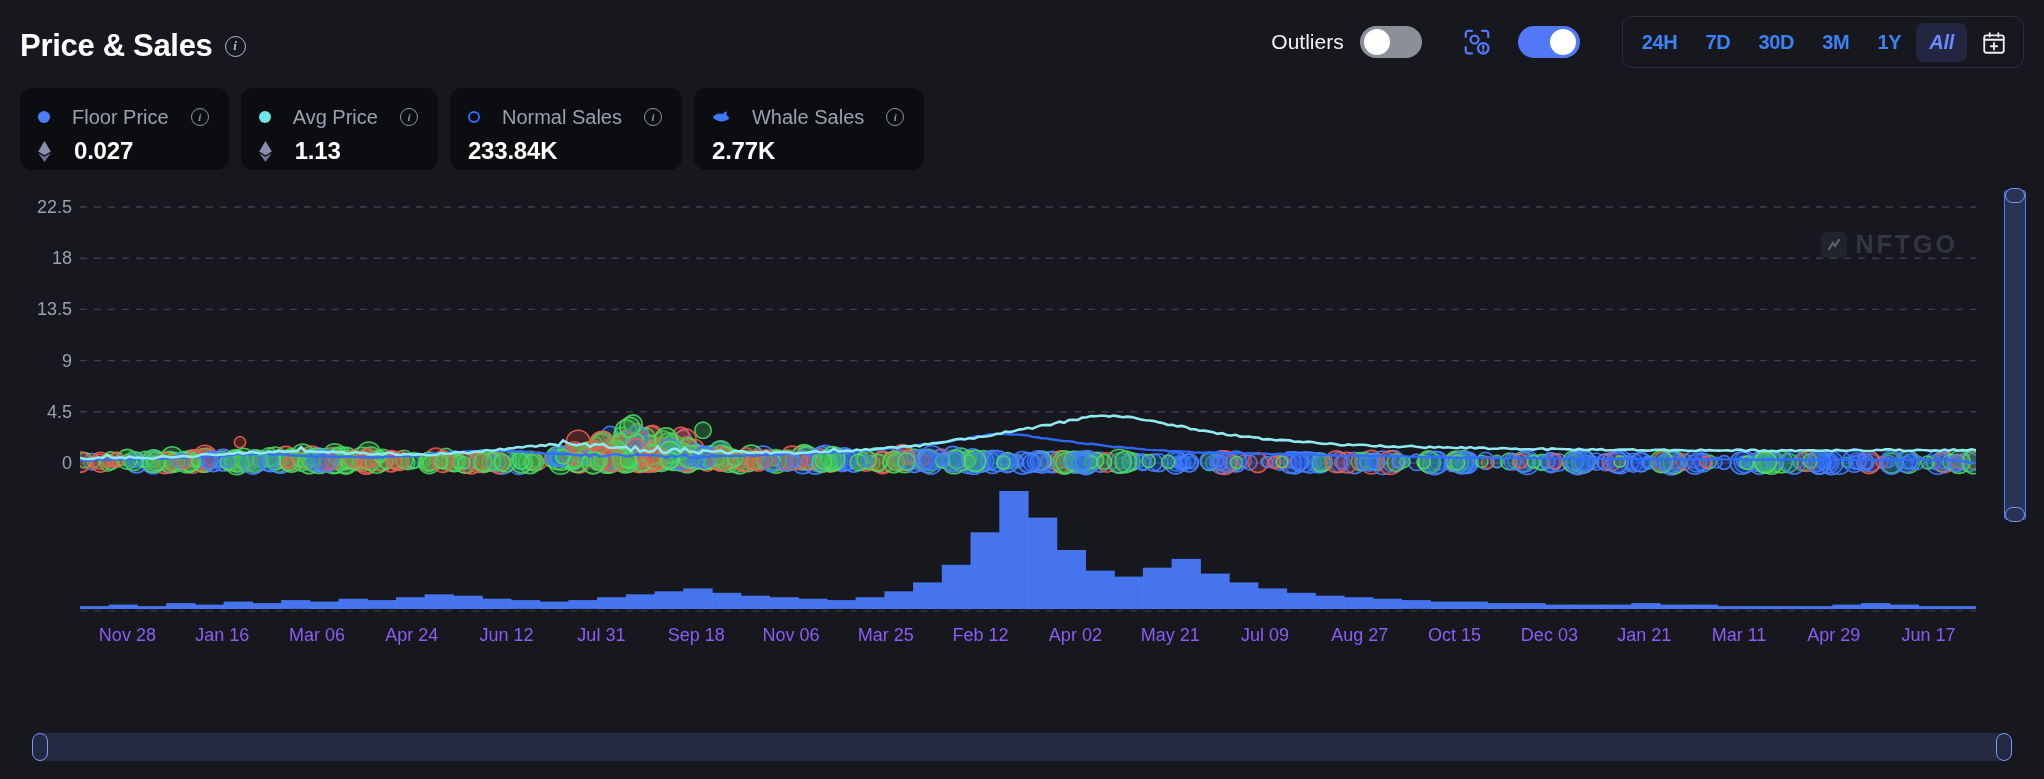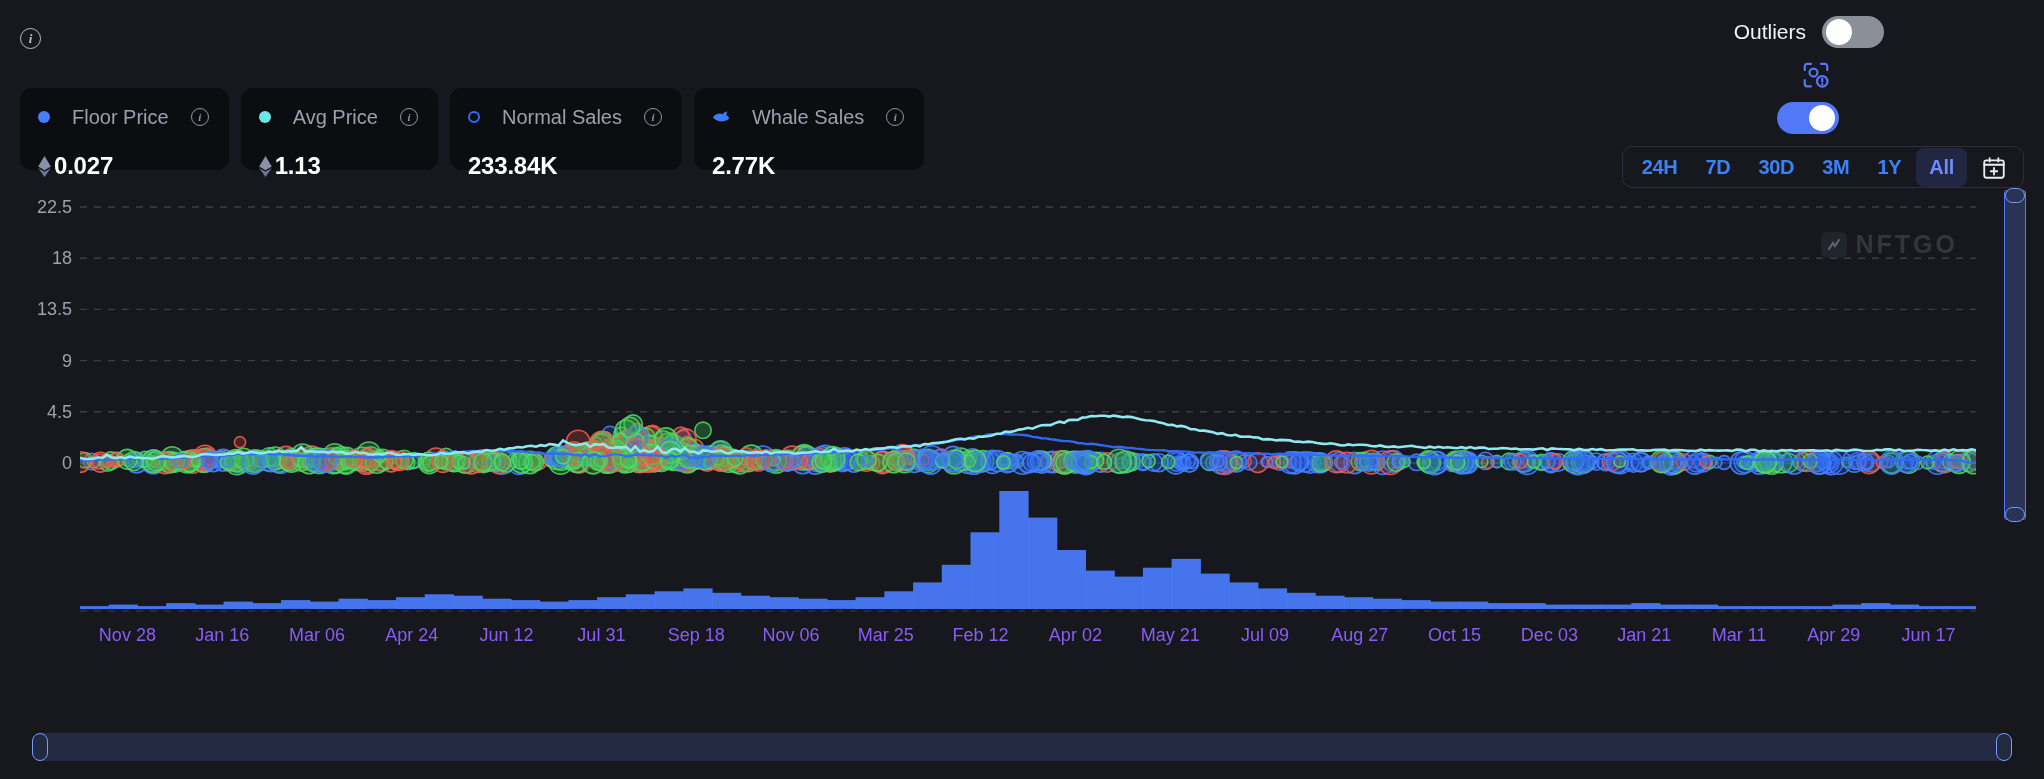--- a/index.html
+++ b/index.html
@@ -18,55 +18,55 @@
   .info-ic {
     width: 21px; height: 21px; border-radius: 50%;
     border: 1.6px solid #b9bec9; color: #b9bec9;
     font-size: 13px; font-weight: 700; font-style: italic;
     display: flex; align-items: center; justify-content: center;
     font-family: "Liberation Serif", serif;
   }
   .info-ic.sm { width: 18px; height: 18px; font-size: 11px; border-color: #8e95a3; color: #8e95a3; }
 
   
-  .controls { position: absolute; right: 20px; top: 16px; display: flex; align-items: center; gap: 12px; height: 52px; flex-direction: column; }
+  .controls { position: absolute; right: 20px; top: 16px; display: flex; align-items: center; gap: 12px; height: 52px; }
   .outliers-grp { display: flex; align-items: center; gap: 16px; margin-right: 28px; }
   .outliers-label { font-size: 21px; color: #f2f3f5; }
   .switch { width: 62px; height: 32px; border-radius: 16px; position: relative; flex: none; }
   .switch.off { background: #8b8f98; }
   .switch.on  { background: #5277f7; }
   .knob { position: absolute; top: 3px; width: 26px; height: 26px; border-radius: 50%; background: #fff; }
   .switch.off .knob { left: 4px; }
   .switch.on .knob  { right: 4px; }
   .scan-ic { margin-right: 14px; display: flex; }
   .range-box {
     display: flex; align-items: center; height: 52px;
     border: 1px solid #2b2f39; border-radius: 10px; padding: 0 6px; gap: 2px;
     background: #16181d;
   }
   .range-btn {
     font-size: 20px; font-weight: 600; color: #3b82f6;
     padding: 8px 13px; border-radius: 8px; background: transparent;
     border: none; cursor: pointer; font-family: "Liberation Sans", sans-serif;
     letter-spacing: -0.3px;
   }
-  .range-btn.active { background: #222640; color: #6b8cff; }
+  .range-btn.active { background: #222640; color: #6b8cff; font-style: italic; }
   .cal-btn { padding: 8px 10px 6px 12px; background: transparent; border: none; cursor: pointer; display: flex; }
 
   
   .cards { position: absolute; left: 20px; top: 88px; display: flex; gap: 12px; }
   .card {
     background: #0c0d11; border-radius: 12px;
     padding: 16px 20px 14px 18px; min-width: 120px; height: 82px;
   }
   .card-top { display: flex; align-items: center; gap: 22px; height: 26px; }
   .dot { width: 12px; height: 12px; border-radius: 50%; flex: none; }
   .dot.hollow { background: transparent; border: 2.5px solid currentColor; }
   .card-name { font-size: 20px; color: #9ba1ad; white-space: nowrap; }
-  .card-val { display: flex; align-items: center; gap: 3px; margin-top: 22px; }
+  .card-val { display: flex; align-items: center; gap: 23px; margin-top: 7px; }
   .eth { width: 13px; height: 21px; flex: none; }
   .card-num { font-size: 24px; font-weight: 700; color: #fff; letter-spacing: -0.2px; }
 
   
   .chart { position: absolute; left: 0; top: 185px; width: 2044px; height: 520px; }
   .ylabels { position: absolute; left: 0; top: 0; width: 72px; height: 430px; }
   .ylab { position: absolute; right: 0; font-size: 18px; color: #9ba1ad; transform: translateY(-50%); }
   .plot { position: absolute; left: 80px; top: 0; right: 68px; height: 430px; }
   .plot-inner { position: absolute; inset: 0; overflow: hidden; }
   .watermark { position: absolute; right: 18px; top: 45px; display: flex; align-items: center; gap: 9px; opacity: .55; }
@@ -86,20 +86,21 @@
   .hhandle { position: absolute; top: 0px; width: 16px; height: 28px; border-radius: 8px;
     background: #222a42; border: 1.8px solid #7a9aff; }
 </style>
 </head>
 <body>
 
 <div class="root">
 
   <div class="header">
     <div class="title-wrap">
+      <div class="title">Price &amp; Sales</div>
       <div class="info-ic">i</div>
     </div>
 
     <div class="controls">
       <div class="outliers-grp">
         <span class="outliers-label">Outliers</span>
         <div class="switch off">
           <div class="knob"></div>
         </div>
       </div>

